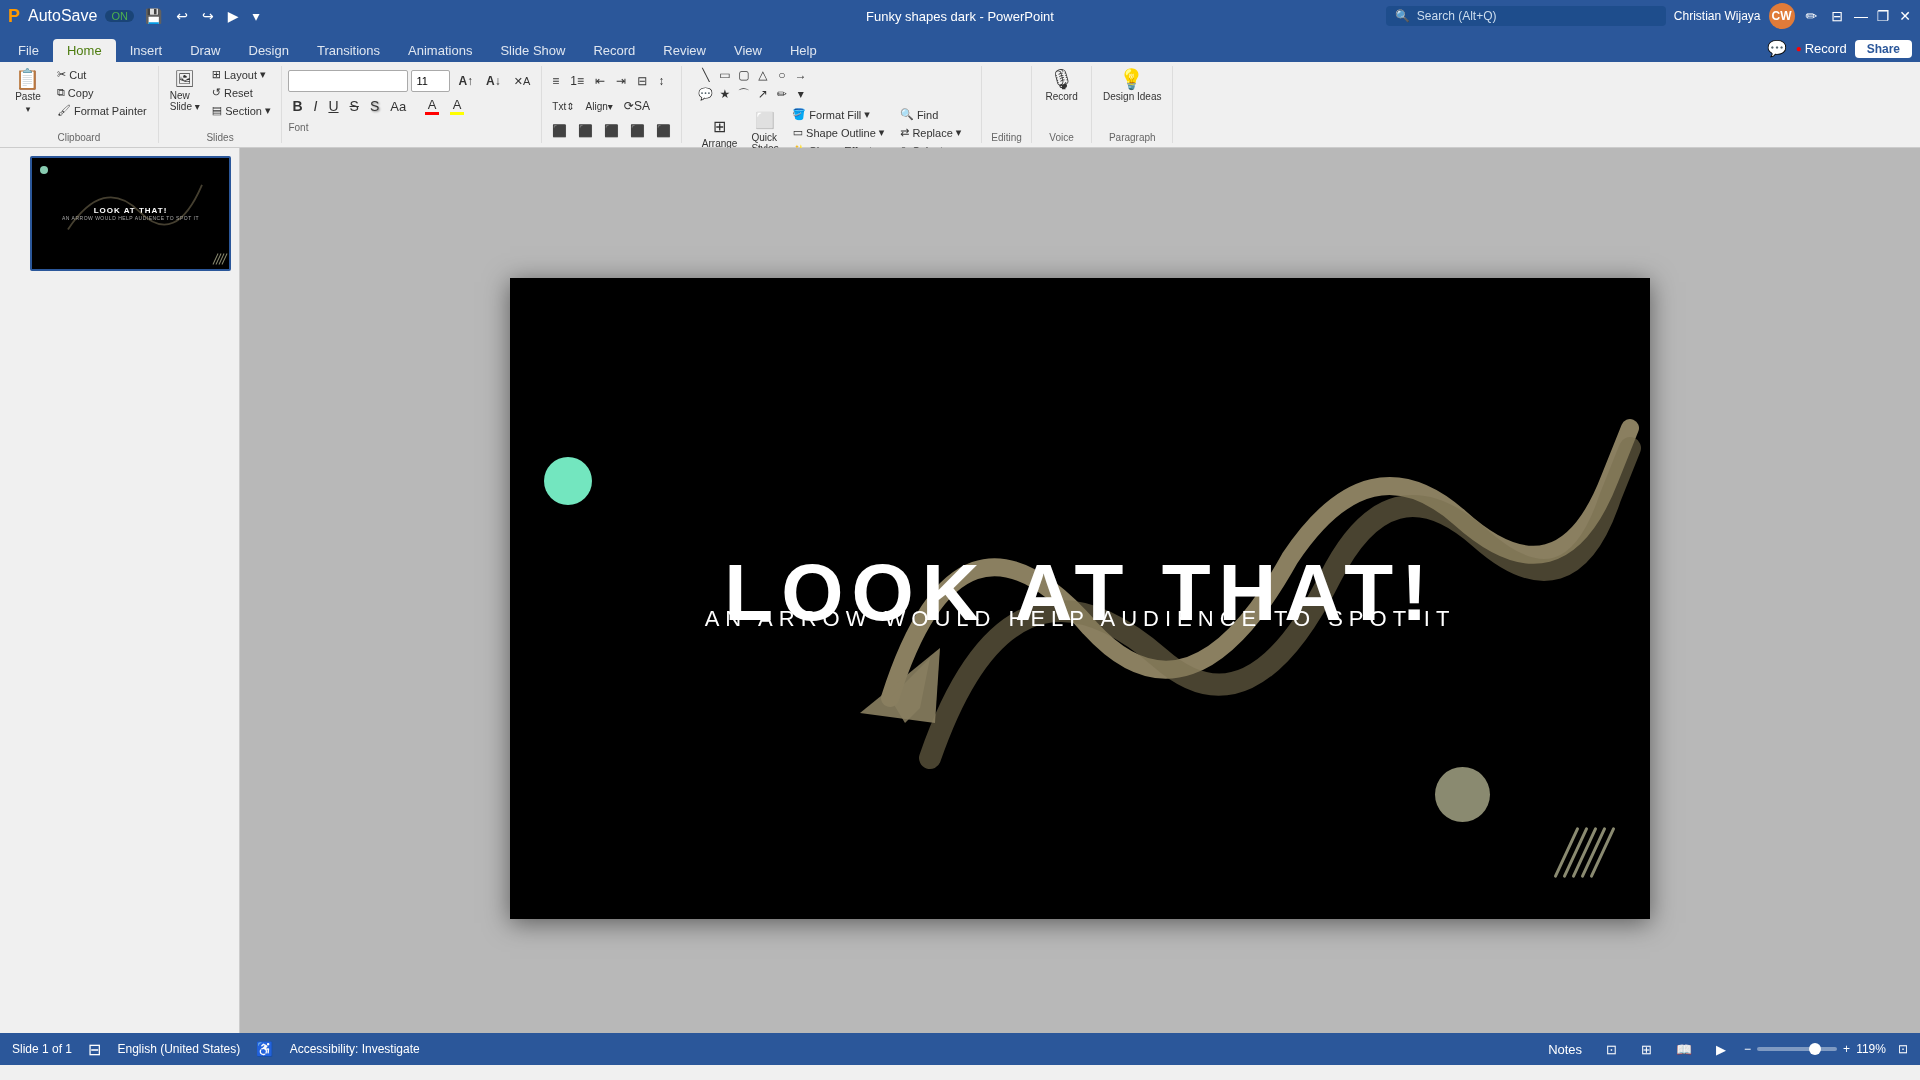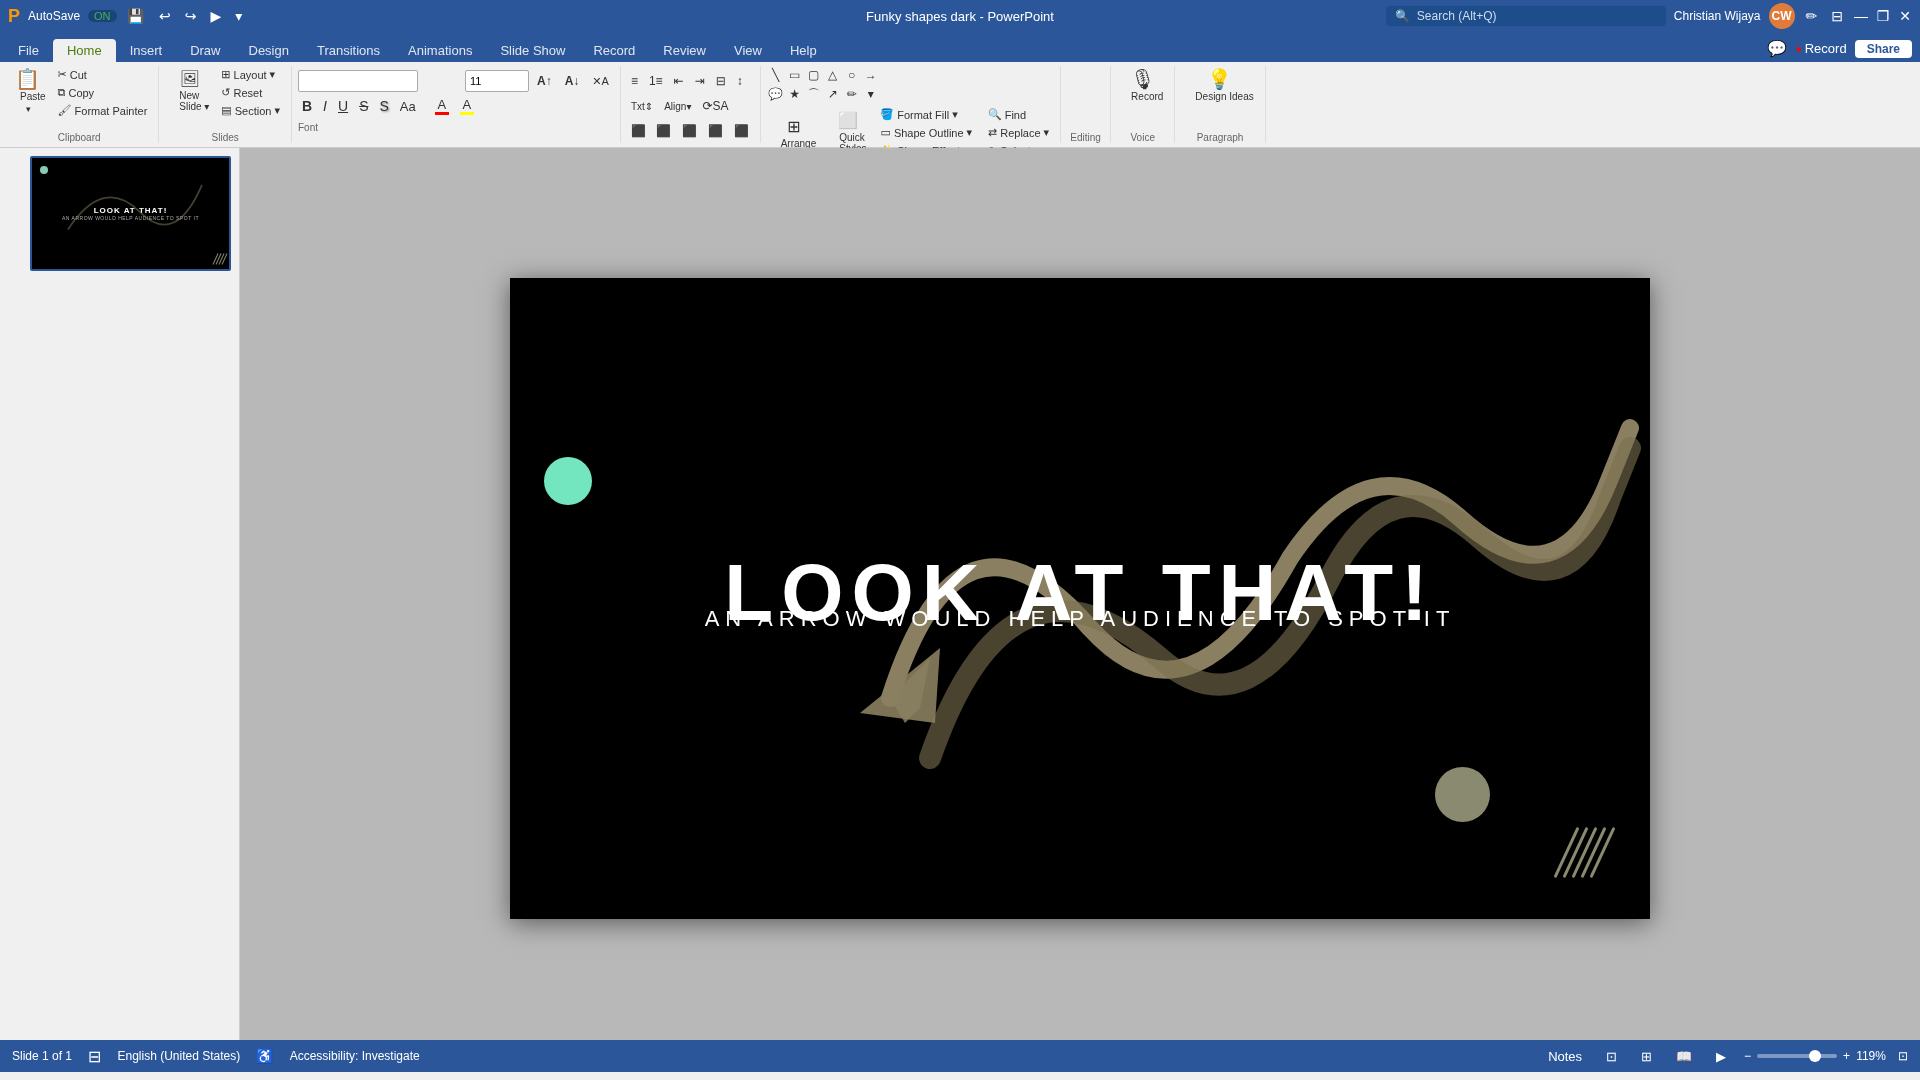--- a/index.html
+++ b/index.html
@@ -94,21 +94,21 @@
       padding: 3px 5px;
       cursor: pointer;
       border-radius: 3px;
       font-size: 10px;
       color: #333;
       min-width: 36px;
       gap: 2px;
     }
     .ribbon-btn-icon { font-size: 20px; line-height: 1; }
     .ribbon-btn-icon-sm { font-size: 16px; }
-    .ribbon-btn-label { font-size: 10px; white-space: nowrap; margin-left: 9px; }
+    .ribbon-btn-label { font-size: 10px; white-space: nowrap; }
 
     
     .ribbon-small-group {
       display: flex;
       flex-direction: column;
       gap: 1px;
     }
     .ribbon-small-btn {
       display: flex;
       align-items: center;
@@ -132,21 +132,21 @@
     .font-row { display: flex; align-items: center; gap: 3px; }
     .font-input {
       border: 1px solid #aaa;
       border-radius: 2px;
       padding: 1px 4px;
       font-size: 11px;
       background: white;
       height: 22px;
     }
     .font-name-input { width: 120px; }
-    .font-size-input { width: 64px; margin-left: 44px; }
+    .font-size-input { width: 39px; }
     .font-btn {
       border: 1px solid transparent;
       background: none;
       cursor: pointer;
       padding: 1px 4px;
       border-radius: 2px;
       font-size: 12px;
       font-weight: bold;
       color: #333;
       height: 22px;
@@ -324,21 +324,21 @@
     #status-bar {
       height: 32px;
       background: #2b579a;
       display: flex;
       align-items: center;
       padding: 0 12px;
       color: white;
       font-size: 12px;
       gap: 16px;
       position: fixed;
-      bottom: 8px;
+      bottom: 15px;
       width: 1920px;
     }
     #status-bar-right {
       margin-left: auto;
       display: flex;
       align-items: center;
       gap: 12px;
     }
     .status-view-btn {
       padding: 2px 6px;
@@ -380,21 +380,21 @@
       font-weight: bold;
       color: white;
     }
   </style>
 </head>
 <body>
 
 <div id="title-bar">
   <div id="title-bar-left">
     <span style="font-size:18px; color:#ff9800; font-weight:bold;">P</span>
-    <span style="font-size:12px;">AutoSave</span>
+    <span style="font-size:16px;">AutoSave</span>
     <span class="autosave-toggle">
       <span class="autosave-on">ON</span>
     </span>
     <span class="qat-btn">💾</span>
     <span class="qat-btn">↩</span>
     <span class="qat-btn">↪</span>
     <span class="qat-btn">▶</span>
     <span class="qat-btn">▾</span>
   </div>
   <div id="title-bar-center">

